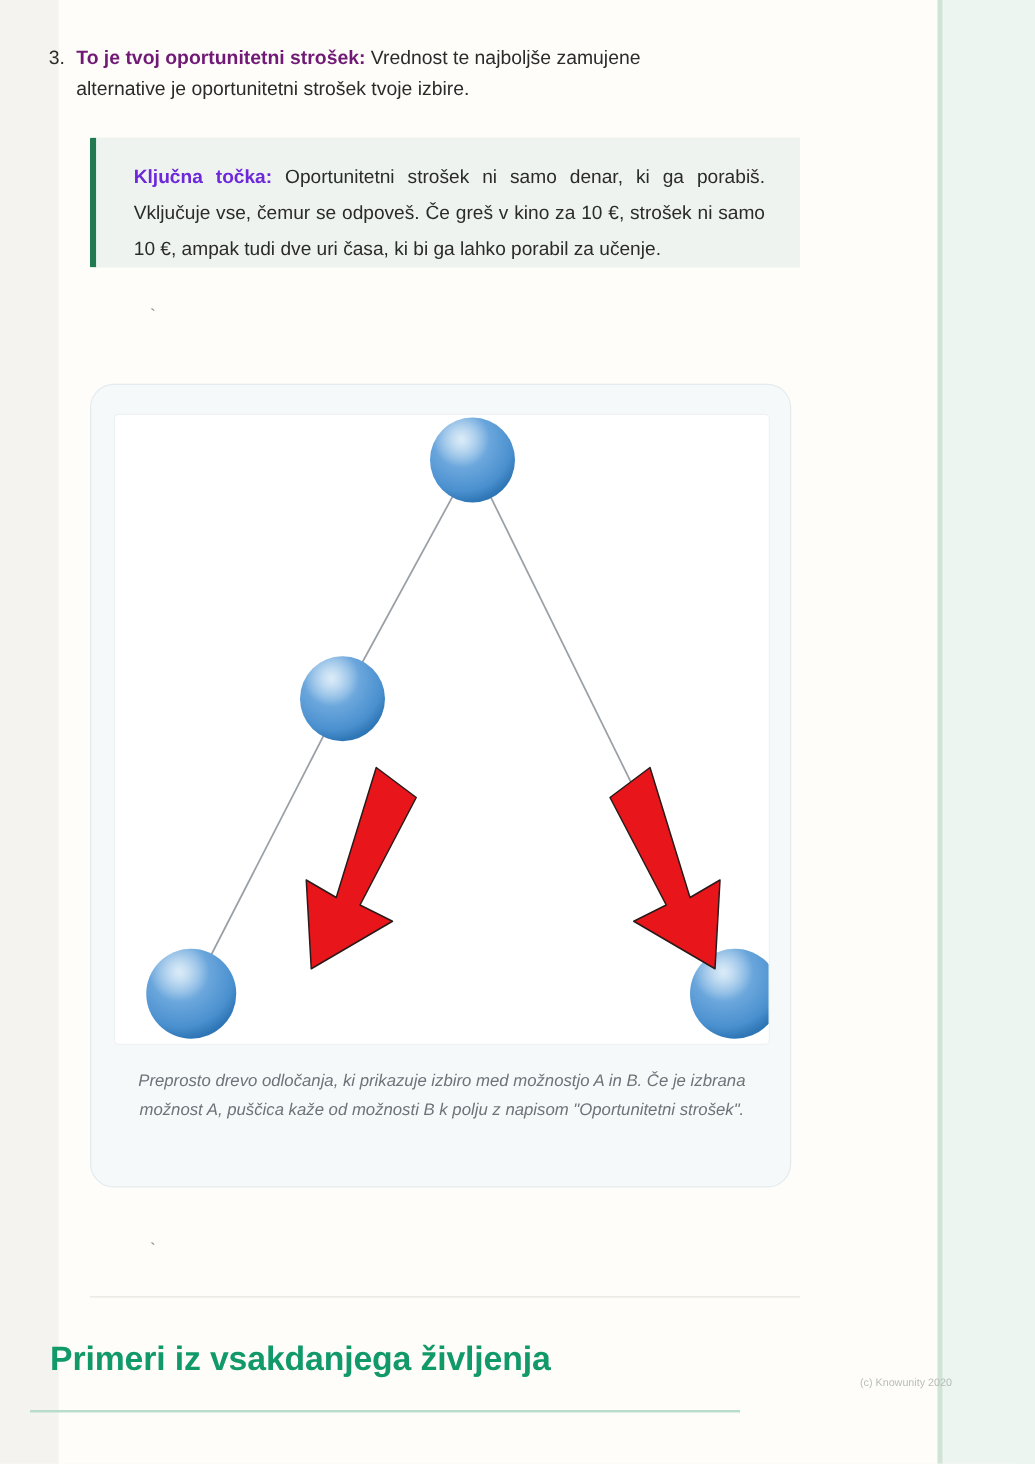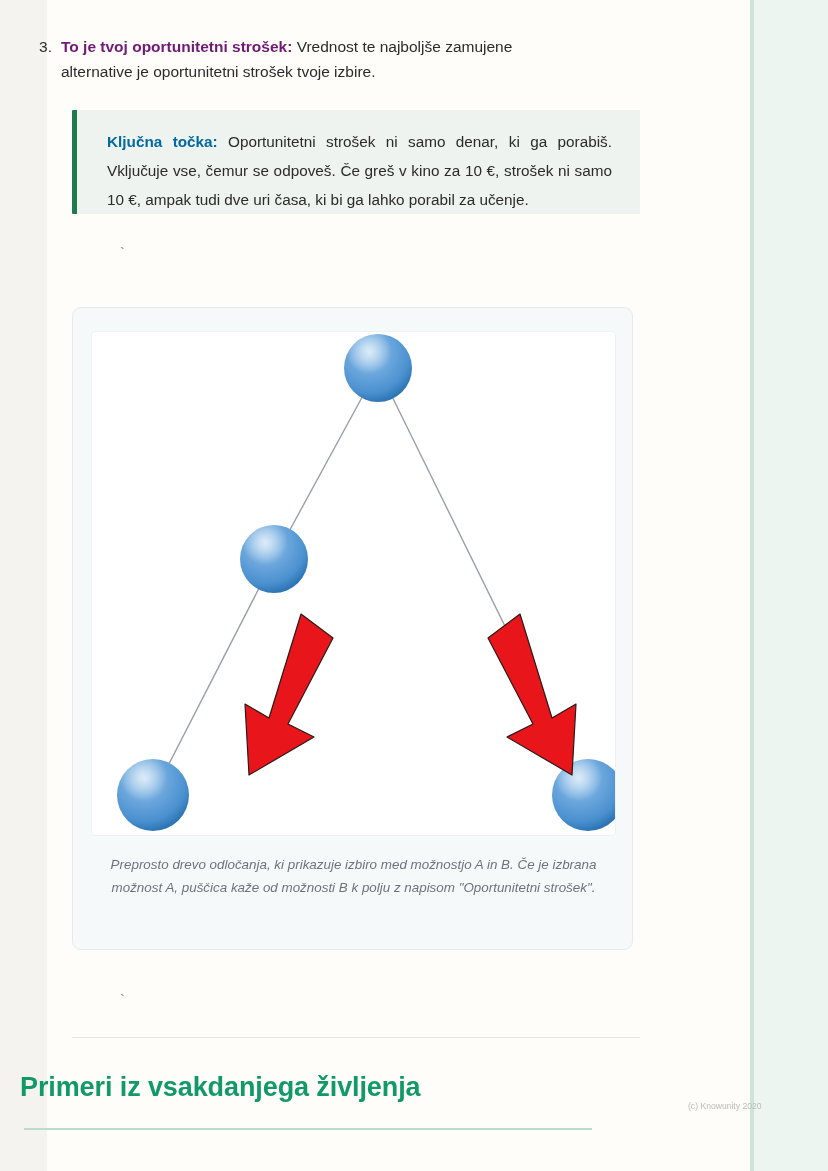--- a/index.html
+++ b/index.html
@@ -20,37 +20,37 @@
   .li-num{width:24px;flex:0 0 24px;text-align:right;font-size:15.5px;color:#2b2b2b;line-height:25px;}
   .li-body{margin-left:9px;font-size:15.5px;color:#2b2b2b;line-height:25px;max-width:500px;}
   .li-body b{font-weight:700;color:#701a75;}
 
   
   #callout{position:absolute;left:72px;top:110px;width:568px;height:104px;
     background:#eef3ef;border-left:5px solid #1f7a52;box-sizing:border-box;
     border-radius:1px;}
   #callout-text{position:absolute;left:30px;top:17px;width:505px;
     font-size:15.3px;line-height:29px;color:#2b2b2b;text-align:justify;}
-  #callout-text b{font-weight:700;color:#0369a1;}
+  #callout-text b{font-weight:700;color:#6d28d9;}
 
   
   .tick{position:absolute;font-size:14px;color:#8a8a8a;font-family:"Liberation Mono", monospace;}
 
   
   #figure-card{position:absolute;left:72px;top:307px;width:561px;height:643px;
-    background:#f6f9fa;border:1px solid #e4ebee;border-radius:9px;box-sizing:border-box;}
+    background:#f6f9fa;border:1px solid #e4ebee;border-radius:19px;box-sizing:border-box;}
   #figure-inner{position:absolute;left:18px;top:23px;width:525px;height:505px;
     background:#ffffff;border:1px solid #eef2f4;border-radius:4px;box-sizing:border-box;overflow:hidden;}
   #figure-svg{position:absolute;left:0;top:0;}
   #figure-caption{position:absolute;left:28px;top:545px;width:505px;
     font-size:13.4px;line-height:23px;color:#6d7479;font-style:italic;text-align:center;}
 
   
   #divider{position:absolute;left:72px;top:1037px;width:568px;height:1px;background:#e7e5df;}
-  #section-heading{position:absolute;left:20px;top:1072px;width:600px;
+  #section-heading{position:absolute;left:40px;top:1072px;width:600px;
     font-size:27px;font-weight:700;color:#11996a;letter-spacing:-0.1px;}
   #heading-rule{position:absolute;left:24px;top:1128px;width:568px;height:2px;background:#b9ddcb;}
 
   
   #footer{position:absolute;left:688px;top:1101px;font-size:8.6px;color:#b9bdb9;white-space:nowrap;}
 </style>
 </head>
 <body>
 
 <div id="page">

